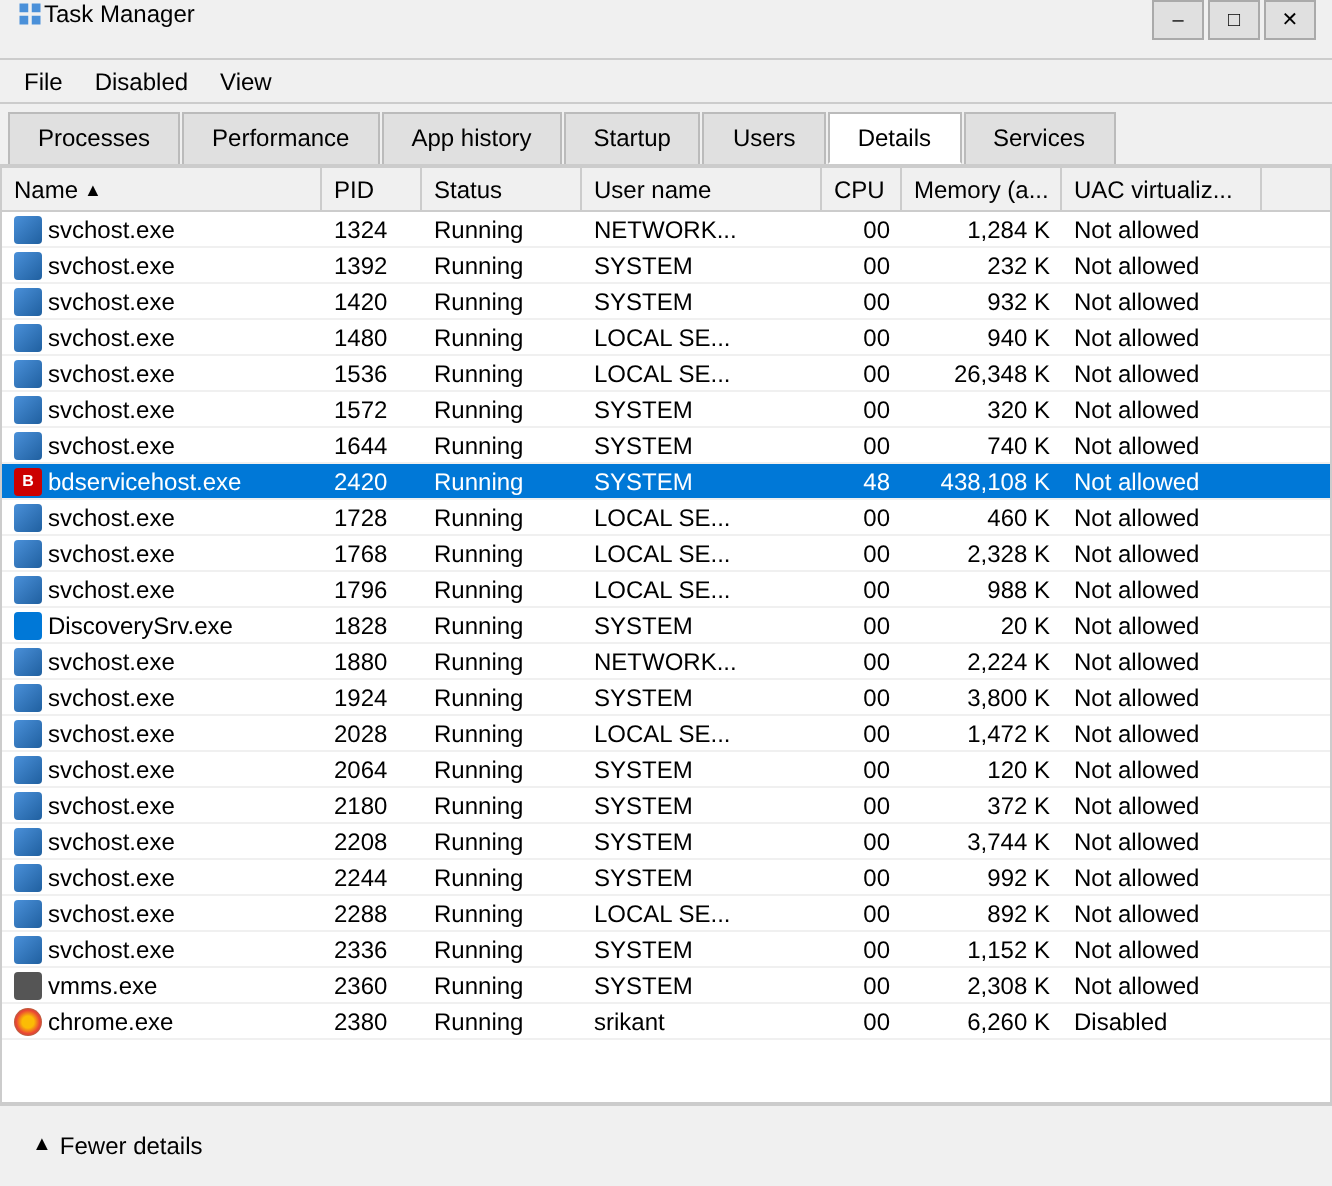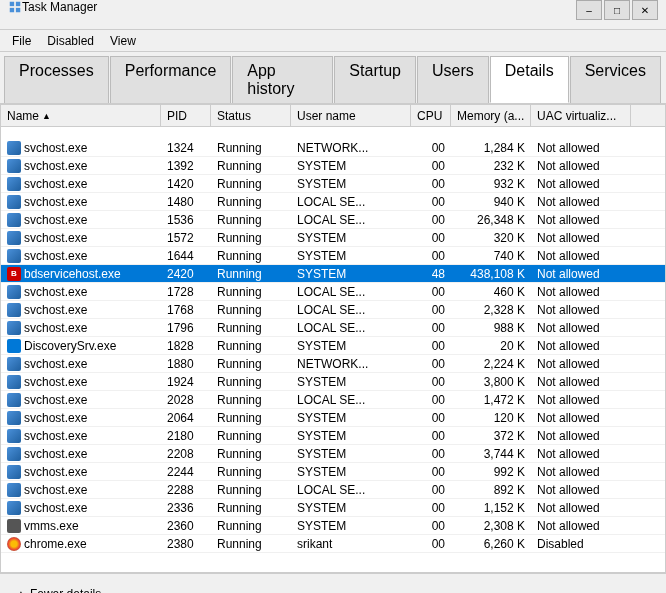--- a/index.html
+++ b/index.html
@@ -45,39 +45,38 @@
       border-bottom: 1px solid #ccc;
       padding: 4px 4px 0 4px;
       gap: 0;
     }
     .tab {
       padding: 5px 14px;
       cursor: pointer;
       border: 1px solid #bbb;
       border-bottom: none;
       background: #e0e0e0;
-      font-size: 16px;
+      font-size: 12px;
       margin-right: 1px;
     }
     .tab.active {
       background: #fff;
       border-bottom: 1px solid #fff;
       z-index: 1;
     }
 
     .table-container {
       background: #fff;
       flex: 1;
       overflow: hidden;
       border: 1px solid #ccc;
       margin: 0;
       display: flex;
       flex-direction: column;
       height: calc(593px - 30px - 22px - 32px - 40px);
-      gap: 12px;
     }
 
     .table-header {
       display: flex;
       background: #f0f0f0;
       border-bottom: 1px solid #ccc;
       min-height: 22px;
     }
     .th {
       padding: 3px 6px;

